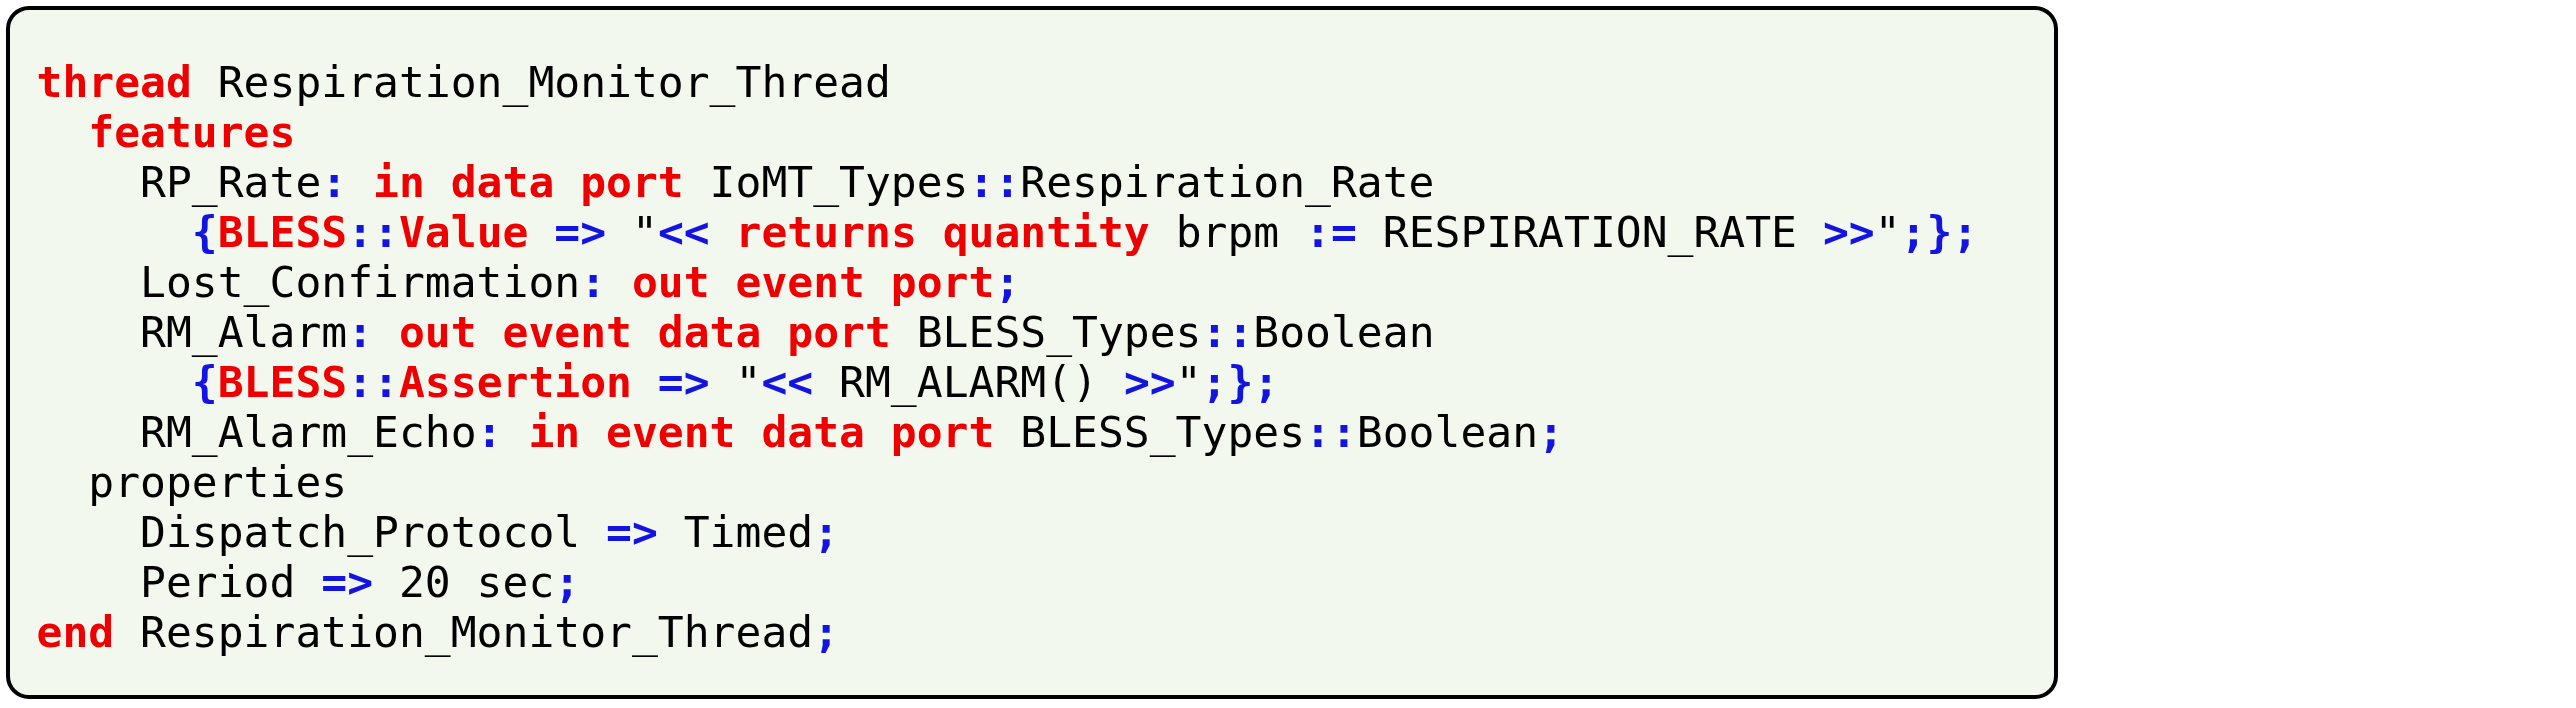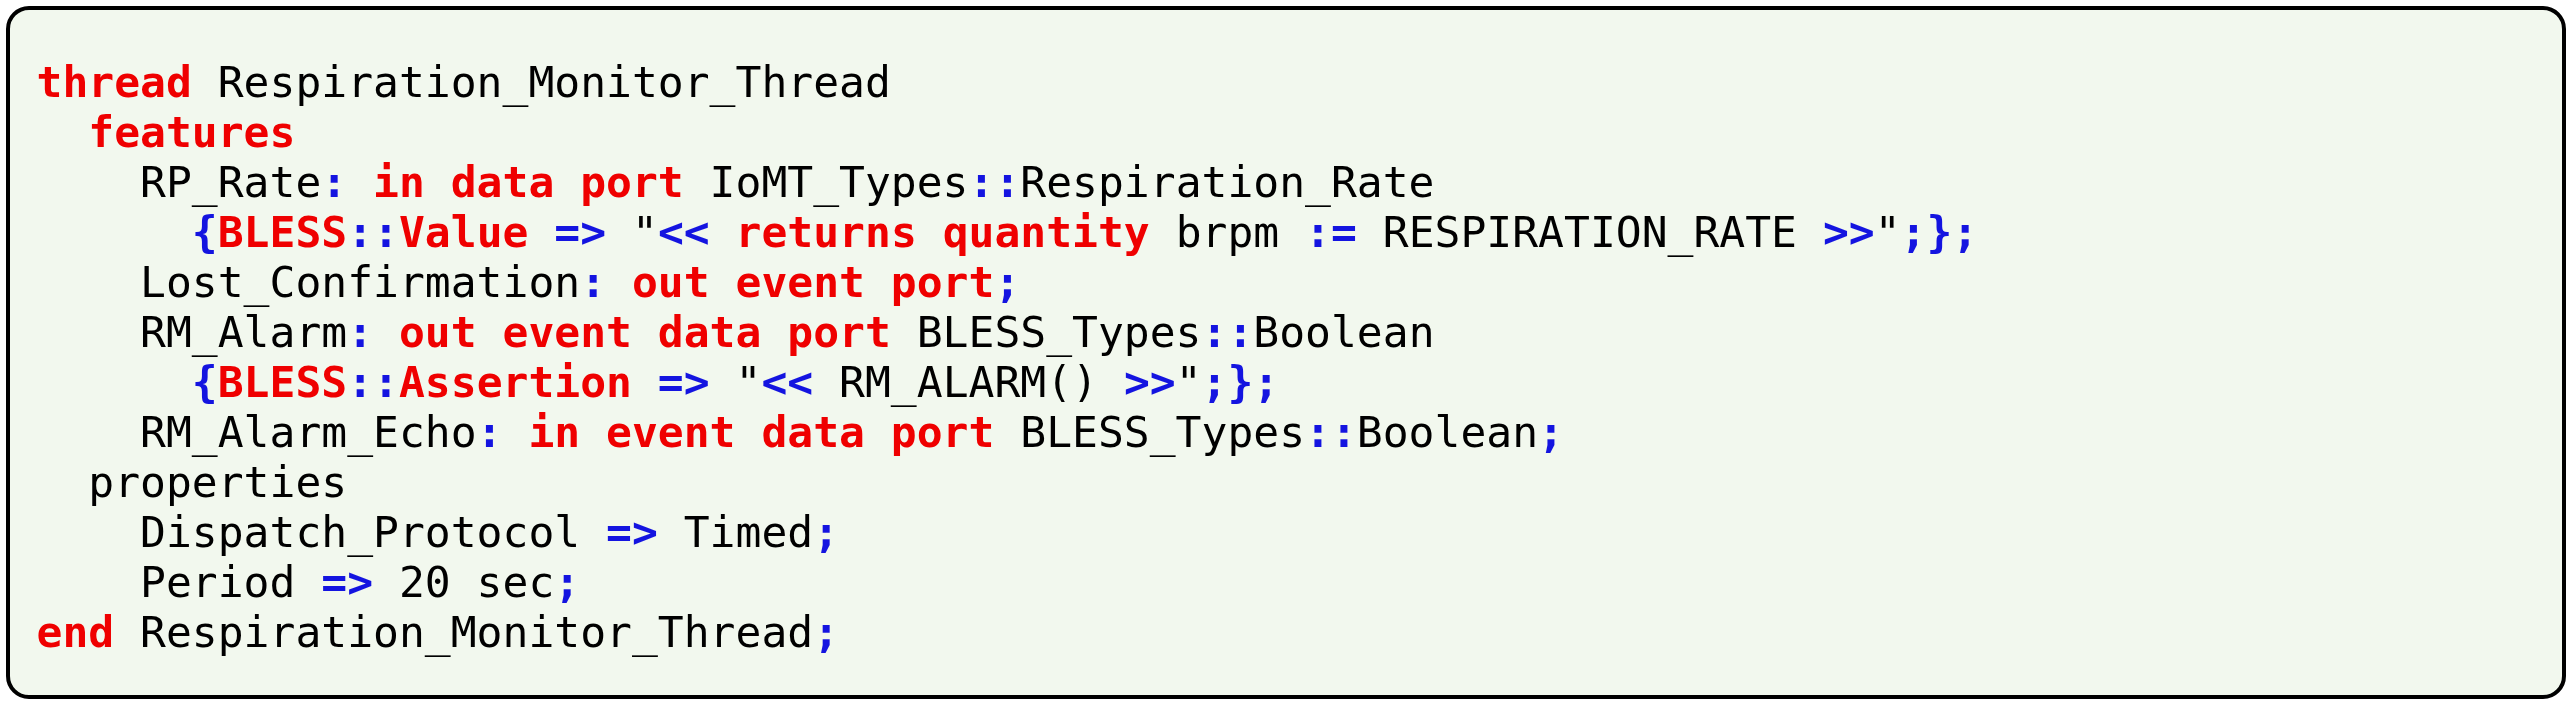--- a/index.html
+++ b/index.html
@@ -11,21 +11,21 @@
     width: 2576px;
     height: 709px;
     overflow: hidden;
     font-family: "DejaVu Sans Mono", "Liberation Mono", monospace;
   }
 
   #listing-frame {
     position: absolute;
     left: 5.5px;
     top: 5.5px;
-    width: 2560px;
+    width: 2052px;
     height: 693px;
     box-sizing: border-box;
     border: 4.8px solid #000000;
     border-radius: 23px;
     background: #f2f8ee;
     overflow: hidden;
   }
 
   #code-block {
     position: absolute;

